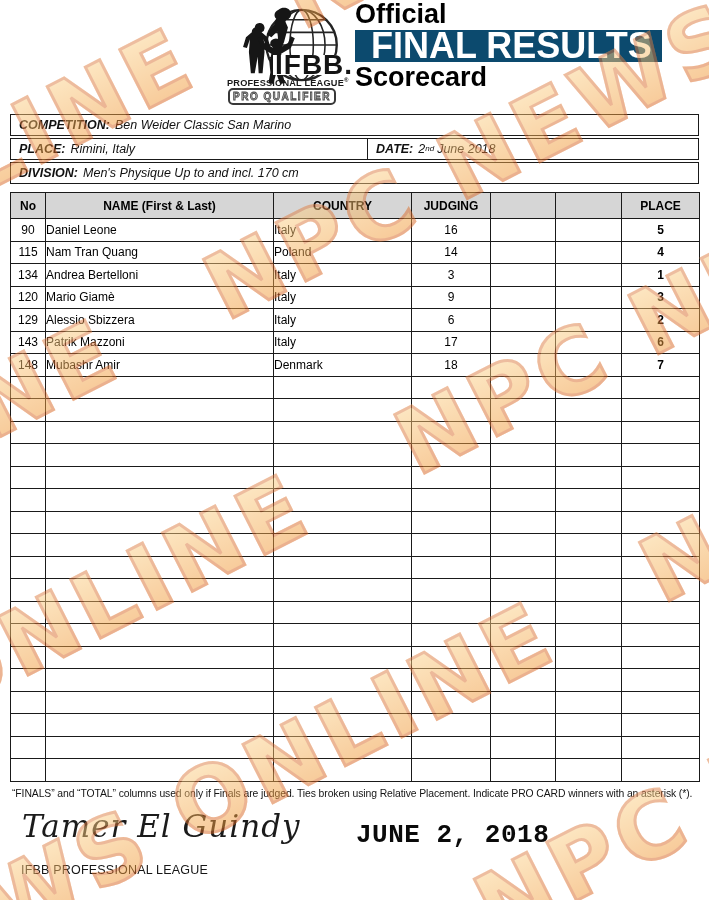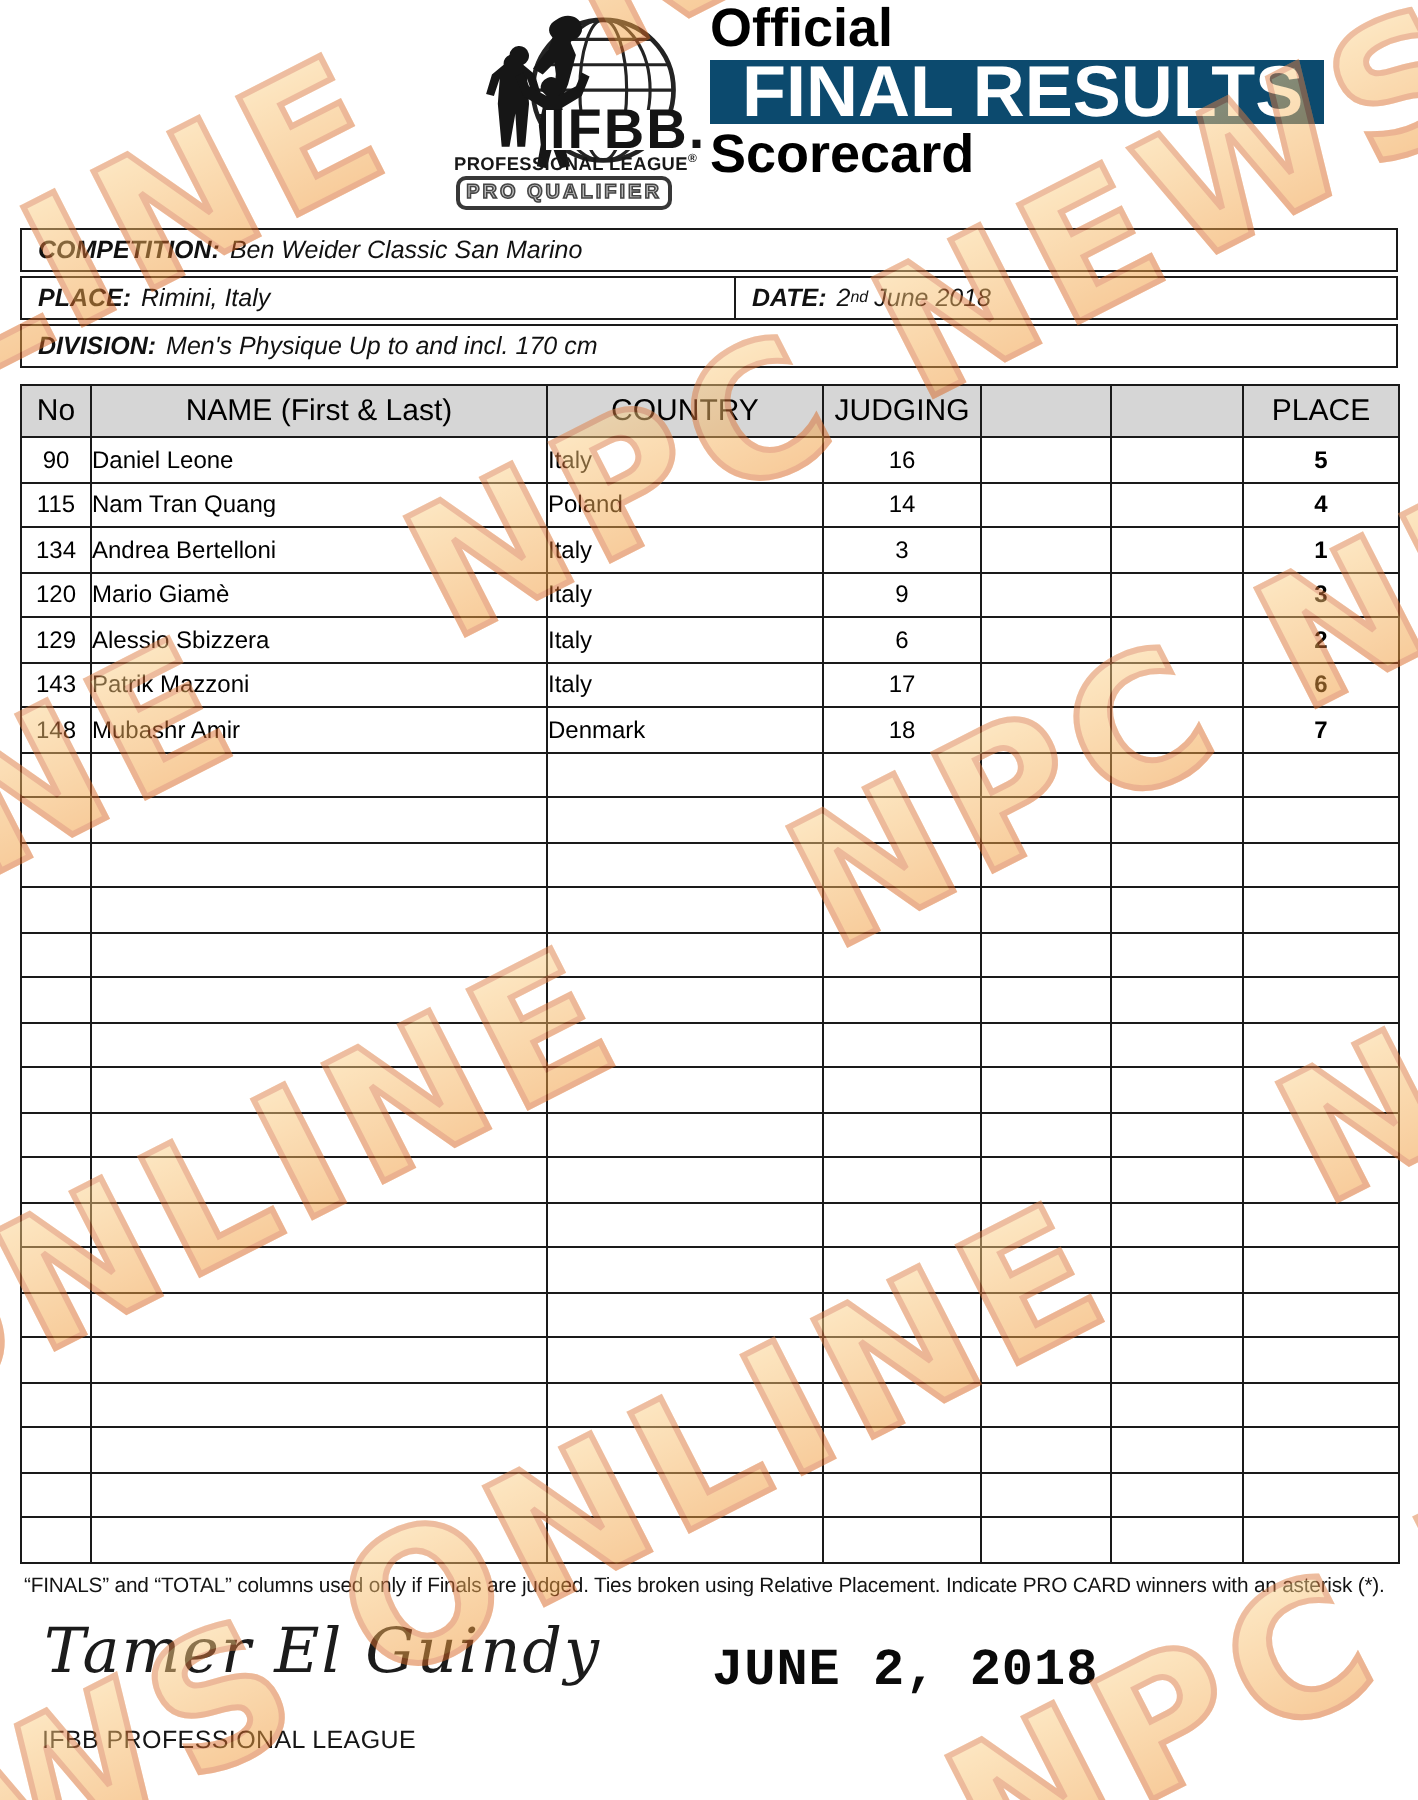--- a/index.html
+++ b/index.html
@@ -46,21 +46,21 @@
   .date-sup { font-size:8px; vertical-align:super; line-height:0; }
   .date-rest { margin-left:3px; }
 
   
   table.results {
     position:absolute; left:10px; top:192px; width:689px;
     border-collapse:collapse; table-layout:fixed;
   }
   table.results th {
     background:#d6d6d6; border:1px solid #1a1a1a; height:25px;
-    font-size:15px; font-weight:normal; padding:0; text-align:center; color:#000;
+    font-size:12px; font-weight:bold; padding:0; text-align:center; color:#000;
   }
   table.results td {
     border:1px solid #1a1a1a; height:21.5px; font-size:12px; padding:0;
     white-space:nowrap; overflow:hidden; color:#000;
   }
   td.col-no, td.col-judging, td.col-finals, td.col-total { text-align:center; }
   td.col-name, td.col-country { text-align:left; padding-left:8px; }
   td.col-place { text-align:center; font-weight:bold; }
 
   

